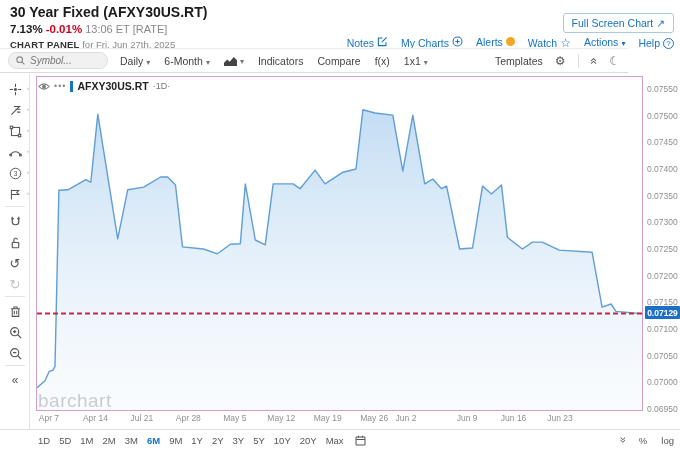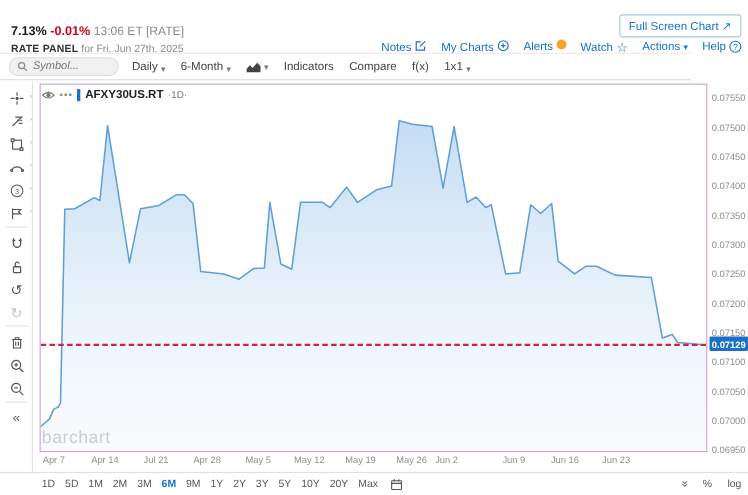--- a/index.html
+++ b/index.html
@@ -47,21 +47,21 @@
   .side-sep { position:absolute; left:5px; width:20px; height:1px; background:#e3e3e3; }
   .glyph { font-size:13px; line-height:1; }
 
   
   .plot { position:absolute; left:36px; top:76px; width:607px; height:335px; border:1px solid #cf9ecf; background:#fff; }
   .legend { position:absolute; left:38px; top:80px; display:flex; align-items:center; gap:4px; z-index:5; }
   .legend .dots { color:#888; font-size:9px; letter-spacing:1px; }
   .legend .bar { width:3px; height:11px; background:#1673c7; }
   .legend .sym { font-size:10.5px; font-weight:bold; color:#222; }
   .legend .per { font-size:9px; color:#777; }
-  .watermark { position:absolute; left:38px; top:390px; font-size:16px; color:#c9cdd2; z-index:4; letter-spacing:.5px; }
+  .watermark { position:absolute; left:38px; top:390px; font-size:19px; color:#c9cdd2; z-index:4; letter-spacing:.5px; }
 
   .yaxis { position:absolute; left:645px; top:74px; width:35px; height:345px; }
   .ytick { position:absolute; left:2px; font-size:8.5px; color:#8f8f8f; }
   .yflag { position:absolute; left:0; width:35px; height:13px; background:#1b6fc7; color:#fff; font-size:8.5px;
     font-weight:bold; display:flex; align-items:center; justify-content:center; border-radius:1px; z-index:6; }
 
   .xaxis { position:absolute; left:36px; top:413px; width:607px; height:14px; }
   .xtick { position:absolute; top:0; transform:translateX(-50%); font-size:8.5px; color:#8f8f8f; white-space:nowrap; }
 
   
@@ -72,27 +72,28 @@
   .cal { cursor:pointer; margin-left:2px; display:flex; }
   .foot-right { margin-left:auto; display:flex; align-items:center; gap:14px; font-size:9.5px; color:#555; }
   .chevdown { display:inline-block; transform:rotate(-90deg); font-size:11px; color:#555; cursor:pointer; }
   .foot-right .fr { cursor:pointer; }
 </style>
 </head>
 <body>
 
 <div id="app">
 
+  <div class="hdr-title">30 Year Fixed (AFXY30US.RT)</div>
   <div class="hdr-quote">
     <span class="price">7.13%</span>
     <span class="change">-0.01%</span>
     <span>13:06 ET [RATE]</span>
   </div>
   <div class="hdr-panelline">
-    <span class="pl">RATE PANEL</span>
+    <span class="pl">CHART PANEL</span>
     <span>for Fri, Jun 27th, 2025</span>
   </div>
   <button class="fullscreen-btn">
     <span>Full Screen Chart</span>
     <span>↗</span>
   </button>
   <div class="hdr-links" id="hdr-links">
       <span class="lnk">
         <span>Notes</span>
         <span><svg width="11" height="11" viewBox="0 0 16 16" fill="none" stroke="#1673c7" stroke-width="1.6">
@@ -152,20 +153,29 @@
       </div>
     <div class="tb-item">
         <span>Compare</span>
       </div>
     <div class="tb-item">
         <span>f(x)</span>
       </div>
     <div class="tb-item">
       <span>1x1</span>
         <span class="caret">▾</span>
+    </div>
+    <div class="tb-right">
+      <div class="tb-item" style="margin-right:0">
+          <span>Templates</span>
+        </div>
+      <span class="gear">⚙</span>
+      <span class="sep"></span>
+      <span class="chevup">«</span>
+      <span class="moon">☾</span>
     </div>
   </div>
 
   <div class="sidebar" id="sidebar">
       <div class="side-icon" style="top: 6px;">
         <svg width="13" height="13" viewBox="0 0 16 16" fill="none" stroke-width="1.3">
           <path d="M8 1v4M8 11v4M1 8h4M11 8h4"></path>
           <circle cx="8" cy="8" r="1.2" fill="#555"></circle>
         </svg>
         <span class="mini-chev">›</span>

